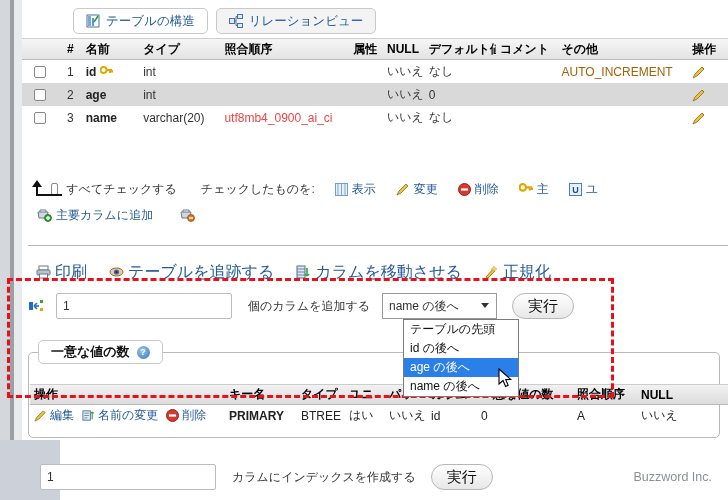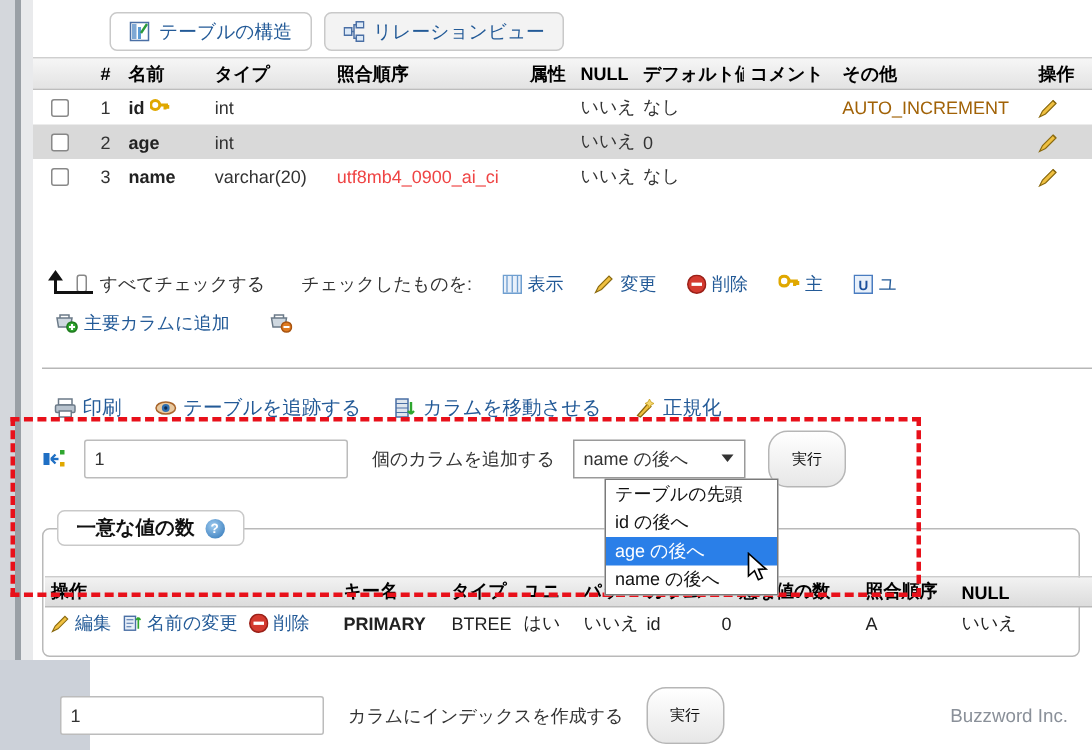--- a/index.html
+++ b/index.html
@@ -71,39 +71,39 @@
   .arrowl .ah { position:absolute; left:0px; top:0px; width:0;height:0;
     border-left:5px solid transparent; border-right:5px solid transparent; border-bottom:7px solid #111; }
   .lbl { color:#333; margin-left:8px; white-space:nowrap; }
   .alink { color:#235a97; text-decoration:none; white-space:nowrap; }
   .actitem { display:flex; align-items:center; gap:4px; margin-left:20px; white-space:nowrap; }
 
   .addrow2 { position:absolute; left:22px; top:204px; width:706px; height:22px; display:flex; align-items:center; font-size:12px; }
 
   .hrline { position:absolute; left:28px; top:245px; width:700px; height:1px; background:#b7b7b7; }
 
-  .linkrow { position:absolute; left:22px; top:261px; width:706px; height:22px; display:flex; align-items:center; font-size:13px; }
+  .linkrow { position:absolute; left:22px; top:261px; width:706px; height:22px; display:flex; align-items:center; font-size:16px; }
 
   
   .addform { position:absolute; left:22px; top:288px; width:706px; height:36px; display:flex; align-items:center; font-size:12px; }
   .mini-ico { display:inline-block; width:16px; height:16px; margin-left:6px; }
   .txtinput {
     width:176px; height:26px; border:1px solid #bcbcbc; background:#fff;
     font-size:12px; color:#333; padding:0 6px; margin-left:12px; border-radius:2px;
     font-family:"Liberation Sans", sans-serif;
   }
   .selbox {
     position:relative; width:115px; height:26px; border:1px solid #9a9a9a; background:#fff;
     display:flex; align-items:center; padding:0 6px; font-size:12px; color:#333; margin-left:12px;
   }
   .selbox .chev { position:absolute; right:7px; top:9px; width:0;height:0;
     border-left:4px solid transparent; border-right:4px solid transparent; border-top:5px solid #333; }
   .gobtn {
-    height:38px; padding:0 15px; border:1px solid #b6b6b6; border-radius:13px;
-    background:linear-gradient(#ffffff,#e7e7e7); font-size:10px; color:#111;
+    height:26px; padding:0 15px; border:1px solid #b6b6b6; border-radius:13px;
+    background:linear-gradient(#ffffff,#e7e7e7); font-size:15px; color:#111;
     display:flex; align-items:center; margin-left:15px;
     font-family:"Liberation Sans", sans-serif;
   }
 
   
   .droplist {
     position:absolute; left:403px; top:319px; width:116px;
     border:1px solid #7a7a7a; background:#ffffff; z-index:40;
     font-size:12px; color:#111;
   }

